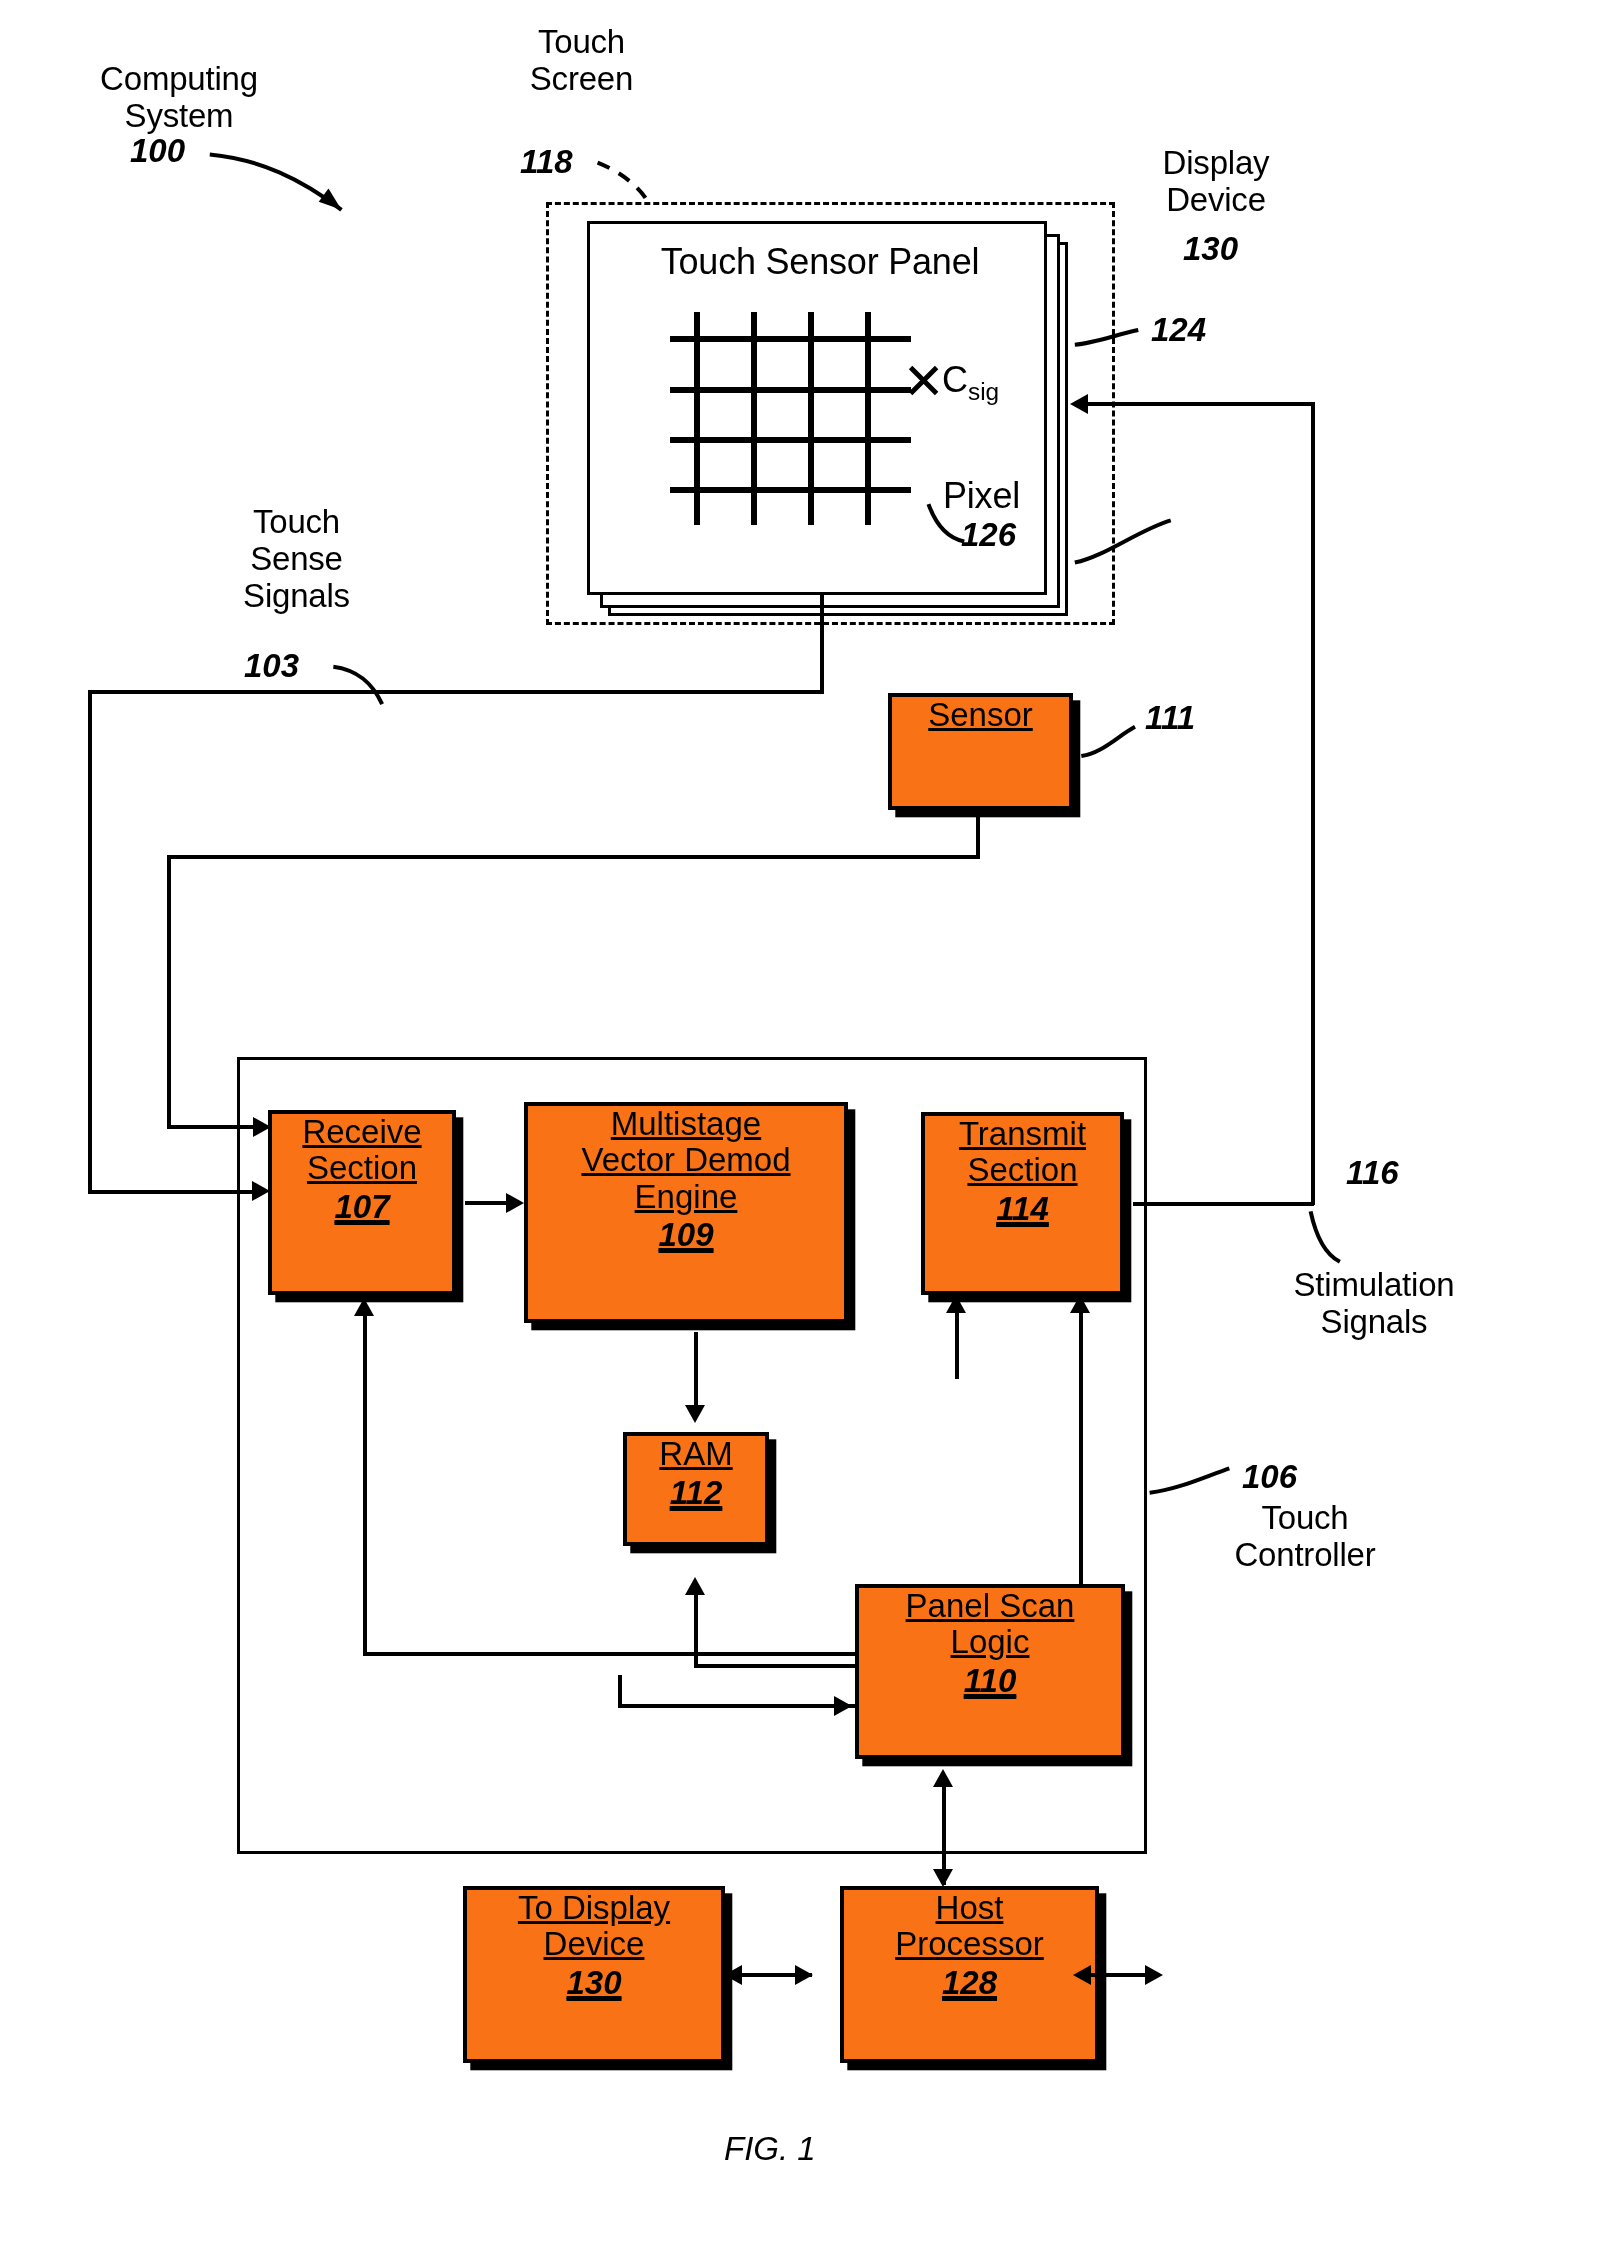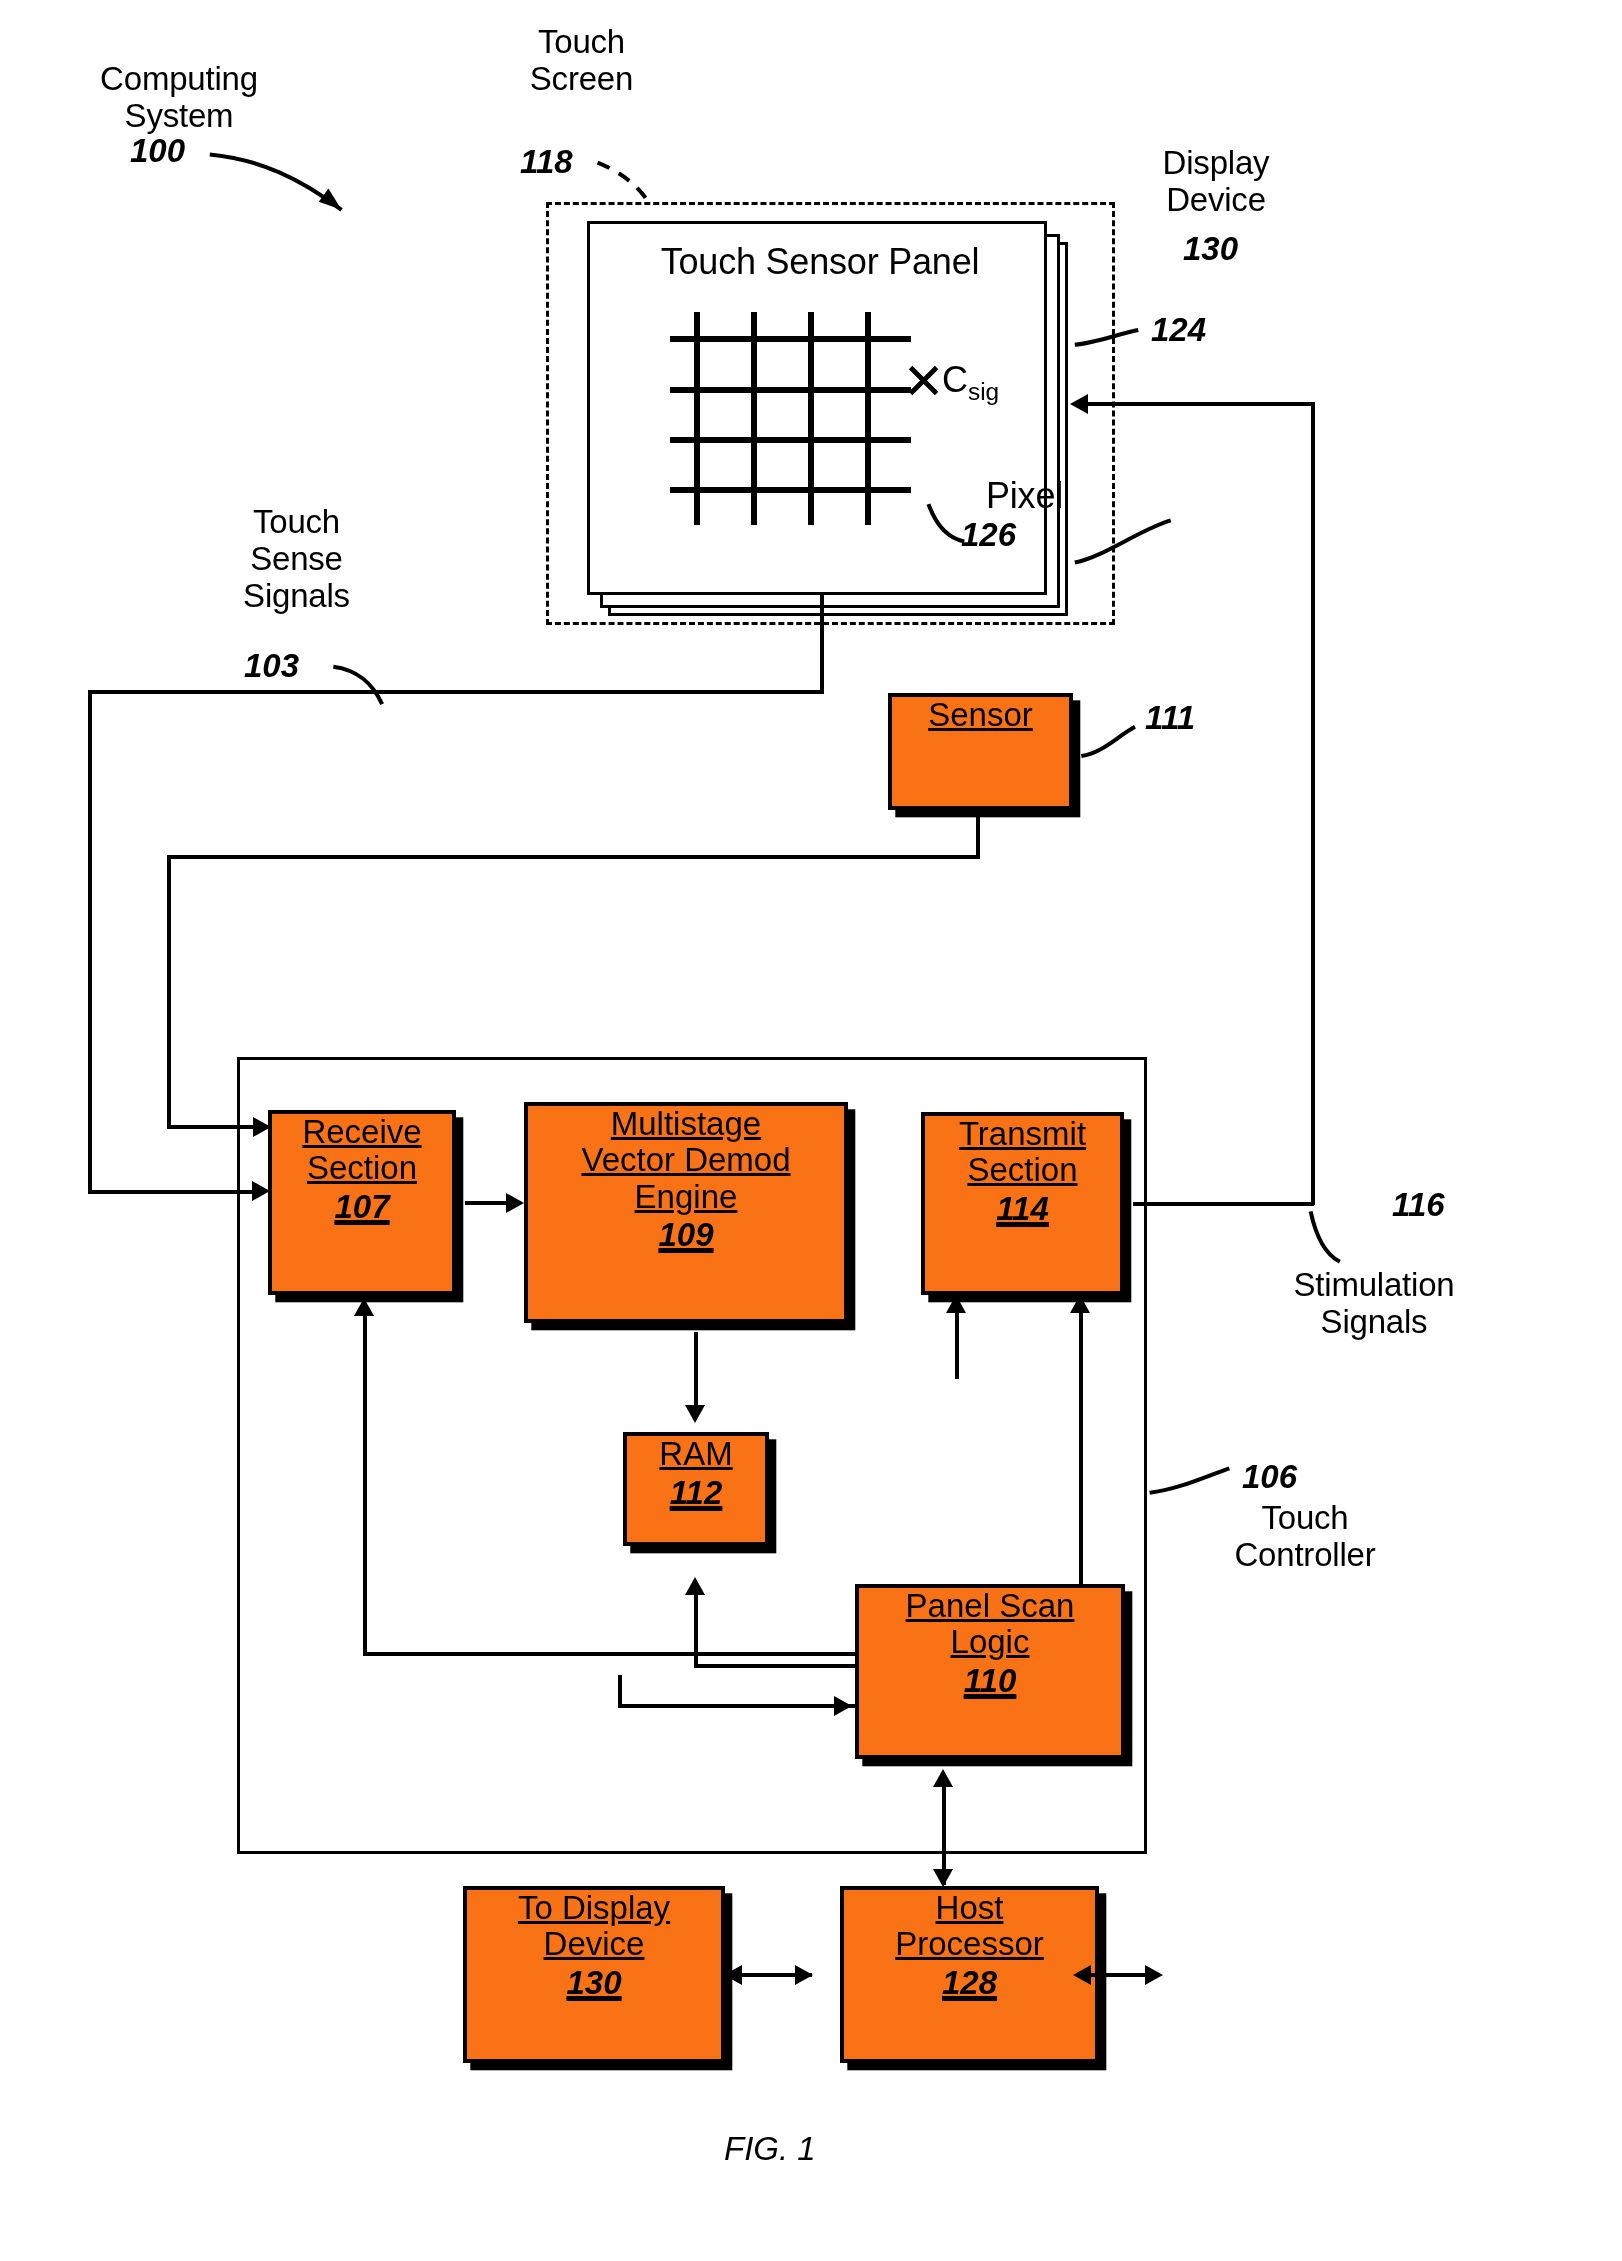--- a/index.html
+++ b/index.html
@@ -22,21 +22,21 @@
 
   
   .lbl {
     position: absolute;
     font-size: 33px;
     line-height: 1.12;
     text-align: center;
     white-space: pre-line;
     letter-spacing: -0.2px;
   }
-  .lbl.left  { text-align: center; }
+  .lbl.left  { text-align: left; }
   .refnum {
     position: absolute;
     font-style: italic;
     font-weight: bold;
     font-size: 33px;
     line-height: 1.05;
     white-space: nowrap;
   }
 
   
@@ -228,21 +228,21 @@
   </div>
 
 
   <div class="box" style="left:855px; top:1584px; width:270px; height:175px;">
     <div class="ttl">Panel Scan
 Logic</div>
     <div class="num">110</div>
   </div>
 
 
-  <div class="refnum" style="left:1346px; top:1188px;margin-left:46px;">116</div>
+  <div class="refnum" style="left:1346px; top:1156px;">116</div>
   <div class="lbl" style="left:1236px; top:1267px; width:276px;">Stimulation
 Signals</div>
   <svg class="ov" width="1622" height="2261" viewBox="0 0 1995 2781">
     <path d="M 1612 1490 C 1618 1518 1628 1542 1648 1552" stroke="#000" stroke-width="5" fill="none"></path>
   </svg>
 
   <div class="box" style="left:463px; top:1886px; width:262px; height:177px;">
     <div class="ttl">To Display
 Device</div>
     <div class="num">130</div>

